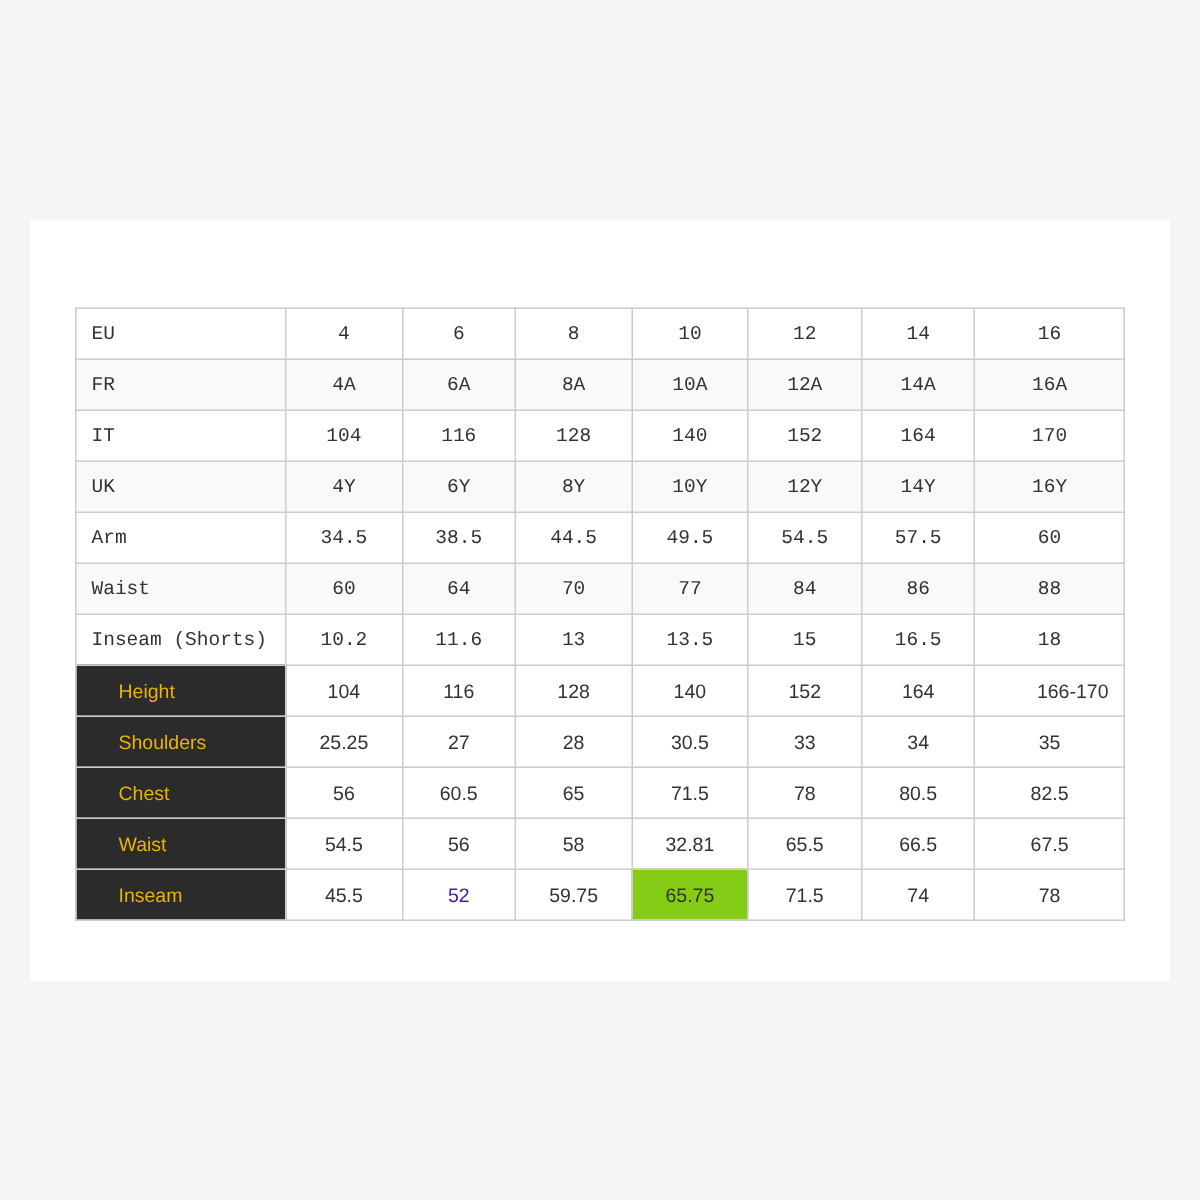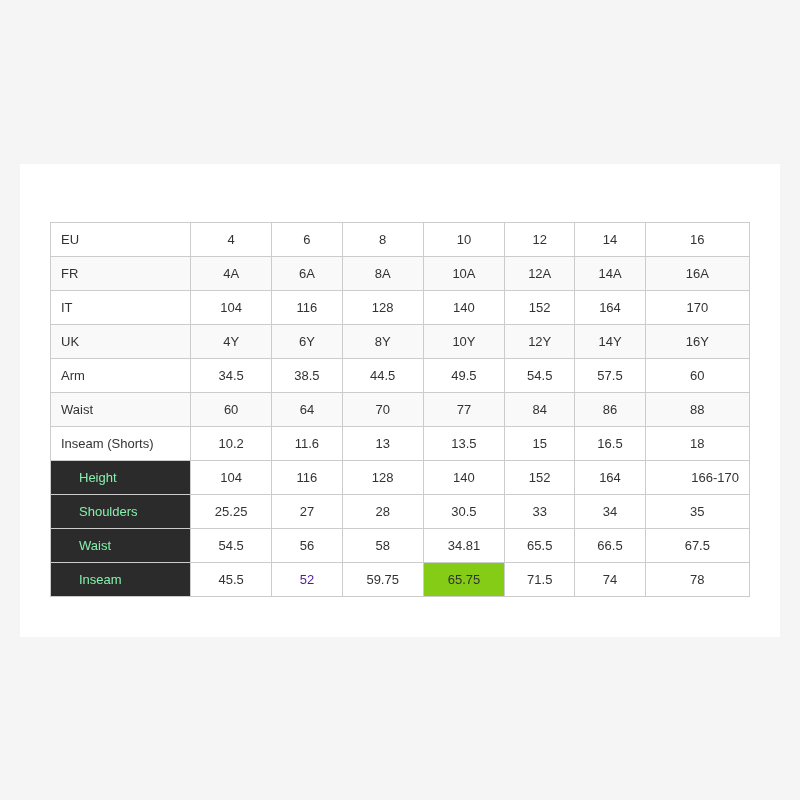--- a/index.html
+++ b/index.html
@@ -35,31 +35,32 @@
       text-align: center;
       color: #333;
       font-weight: normal;
     }
     td:first-child, th:first-child {
       text-align: left;
       width: 140px;
     }
     .light-row td {
       background: #fff;
+      font-family: Liberation Mono, monospace;
     }
     .light-row:nth-child(even) td {
       background: #f9f9f9;
     }
     .dark-row td {
       background: #2b2b2b;
       color: #fff;
     }
     .dark-row td:first-child {
       background: #2b2b2b;
-      color: #86efac;
+      color: #eab308;
       padding-left: 28px;
     }
   </style>
 </head>
 <body>
 
 <div class="page-wrapper">
   <div class="table-title"></div>
   <table>
     <tbody id="table-body">
@@ -147,25 +148,35 @@
           <td>Shoulders</td>
           <td style="background: rgb(255, 255, 255); color: rgb(51, 51, 51);">25.25</td>
           <td style="background: rgb(255, 255, 255); color: rgb(51, 51, 51);">27</td>
           <td style="background: rgb(255, 255, 255); color: rgb(51, 51, 51);">28</td>
           <td style="background: rgb(255, 255, 255); color: rgb(51, 51, 51);">30.5</td>
           <td style="background: rgb(255, 255, 255); color: rgb(51, 51, 51);">33</td>
           <td style="background: rgb(255, 255, 255); color: rgb(51, 51, 51);">34</td>
           <td style="background: rgb(255, 255, 255); color: rgb(51, 51, 51);">35</td>
         </tr>
         <tr class="dark-row">
+          <td>Chest</td>
+          <td style="background: rgb(255, 255, 255); color: rgb(51, 51, 51);">56</td>
+          <td style="background: rgb(255, 255, 255); color: rgb(51, 51, 51);">60.5</td>
+          <td style="background: rgb(255, 255, 255); color: rgb(51, 51, 51);">65</td>
+          <td style="background: rgb(255, 255, 255); color: rgb(51, 51, 51);">71.5</td>
+          <td style="background: rgb(255, 255, 255); color: rgb(51, 51, 51);">78</td>
+          <td style="background: rgb(255, 255, 255); color: rgb(51, 51, 51);">80.5</td>
+          <td style="background: rgb(255, 255, 255); color: rgb(51, 51, 51);">82.5</td>
+        </tr>
+        <tr class="dark-row">
           <td>Waist</td>
           <td style="background: rgb(255, 255, 255); color: rgb(51, 51, 51);">54.5</td>
           <td style="background: rgb(255, 255, 255); color: rgb(51, 51, 51);">56</td>
           <td style="background: rgb(255, 255, 255); color: rgb(51, 51, 51);">58</td>
-          <td style="background: rgb(255, 255, 255); color: rgb(51, 51, 51);">34.81</td>
+          <td style="background: rgb(255, 255, 255); color: rgb(51, 51, 51);">32.81</td>
           <td style="background: rgb(255, 255, 255); color: rgb(51, 51, 51);">65.5</td>
           <td style="background: rgb(255, 255, 255); color: rgb(51, 51, 51);">66.5</td>
           <td style="background: rgb(255, 255, 255); color: rgb(51, 51, 51);">67.5</td>
         </tr>
         <tr class="dark-row">
           <td>Inseam</td>
           <td style="background: rgb(255, 255, 255); color: rgb(51, 51, 51);">45.5</td>
           <td style="background: rgb(255, 255, 255); color: #4c1d95;">52</td>
           <td style="background: rgb(255, 255, 255); color: rgb(51, 51, 51);">59.75</td>
           <td style="background: #84cc16; color: rgb(51, 51, 51);">65.75</td>

